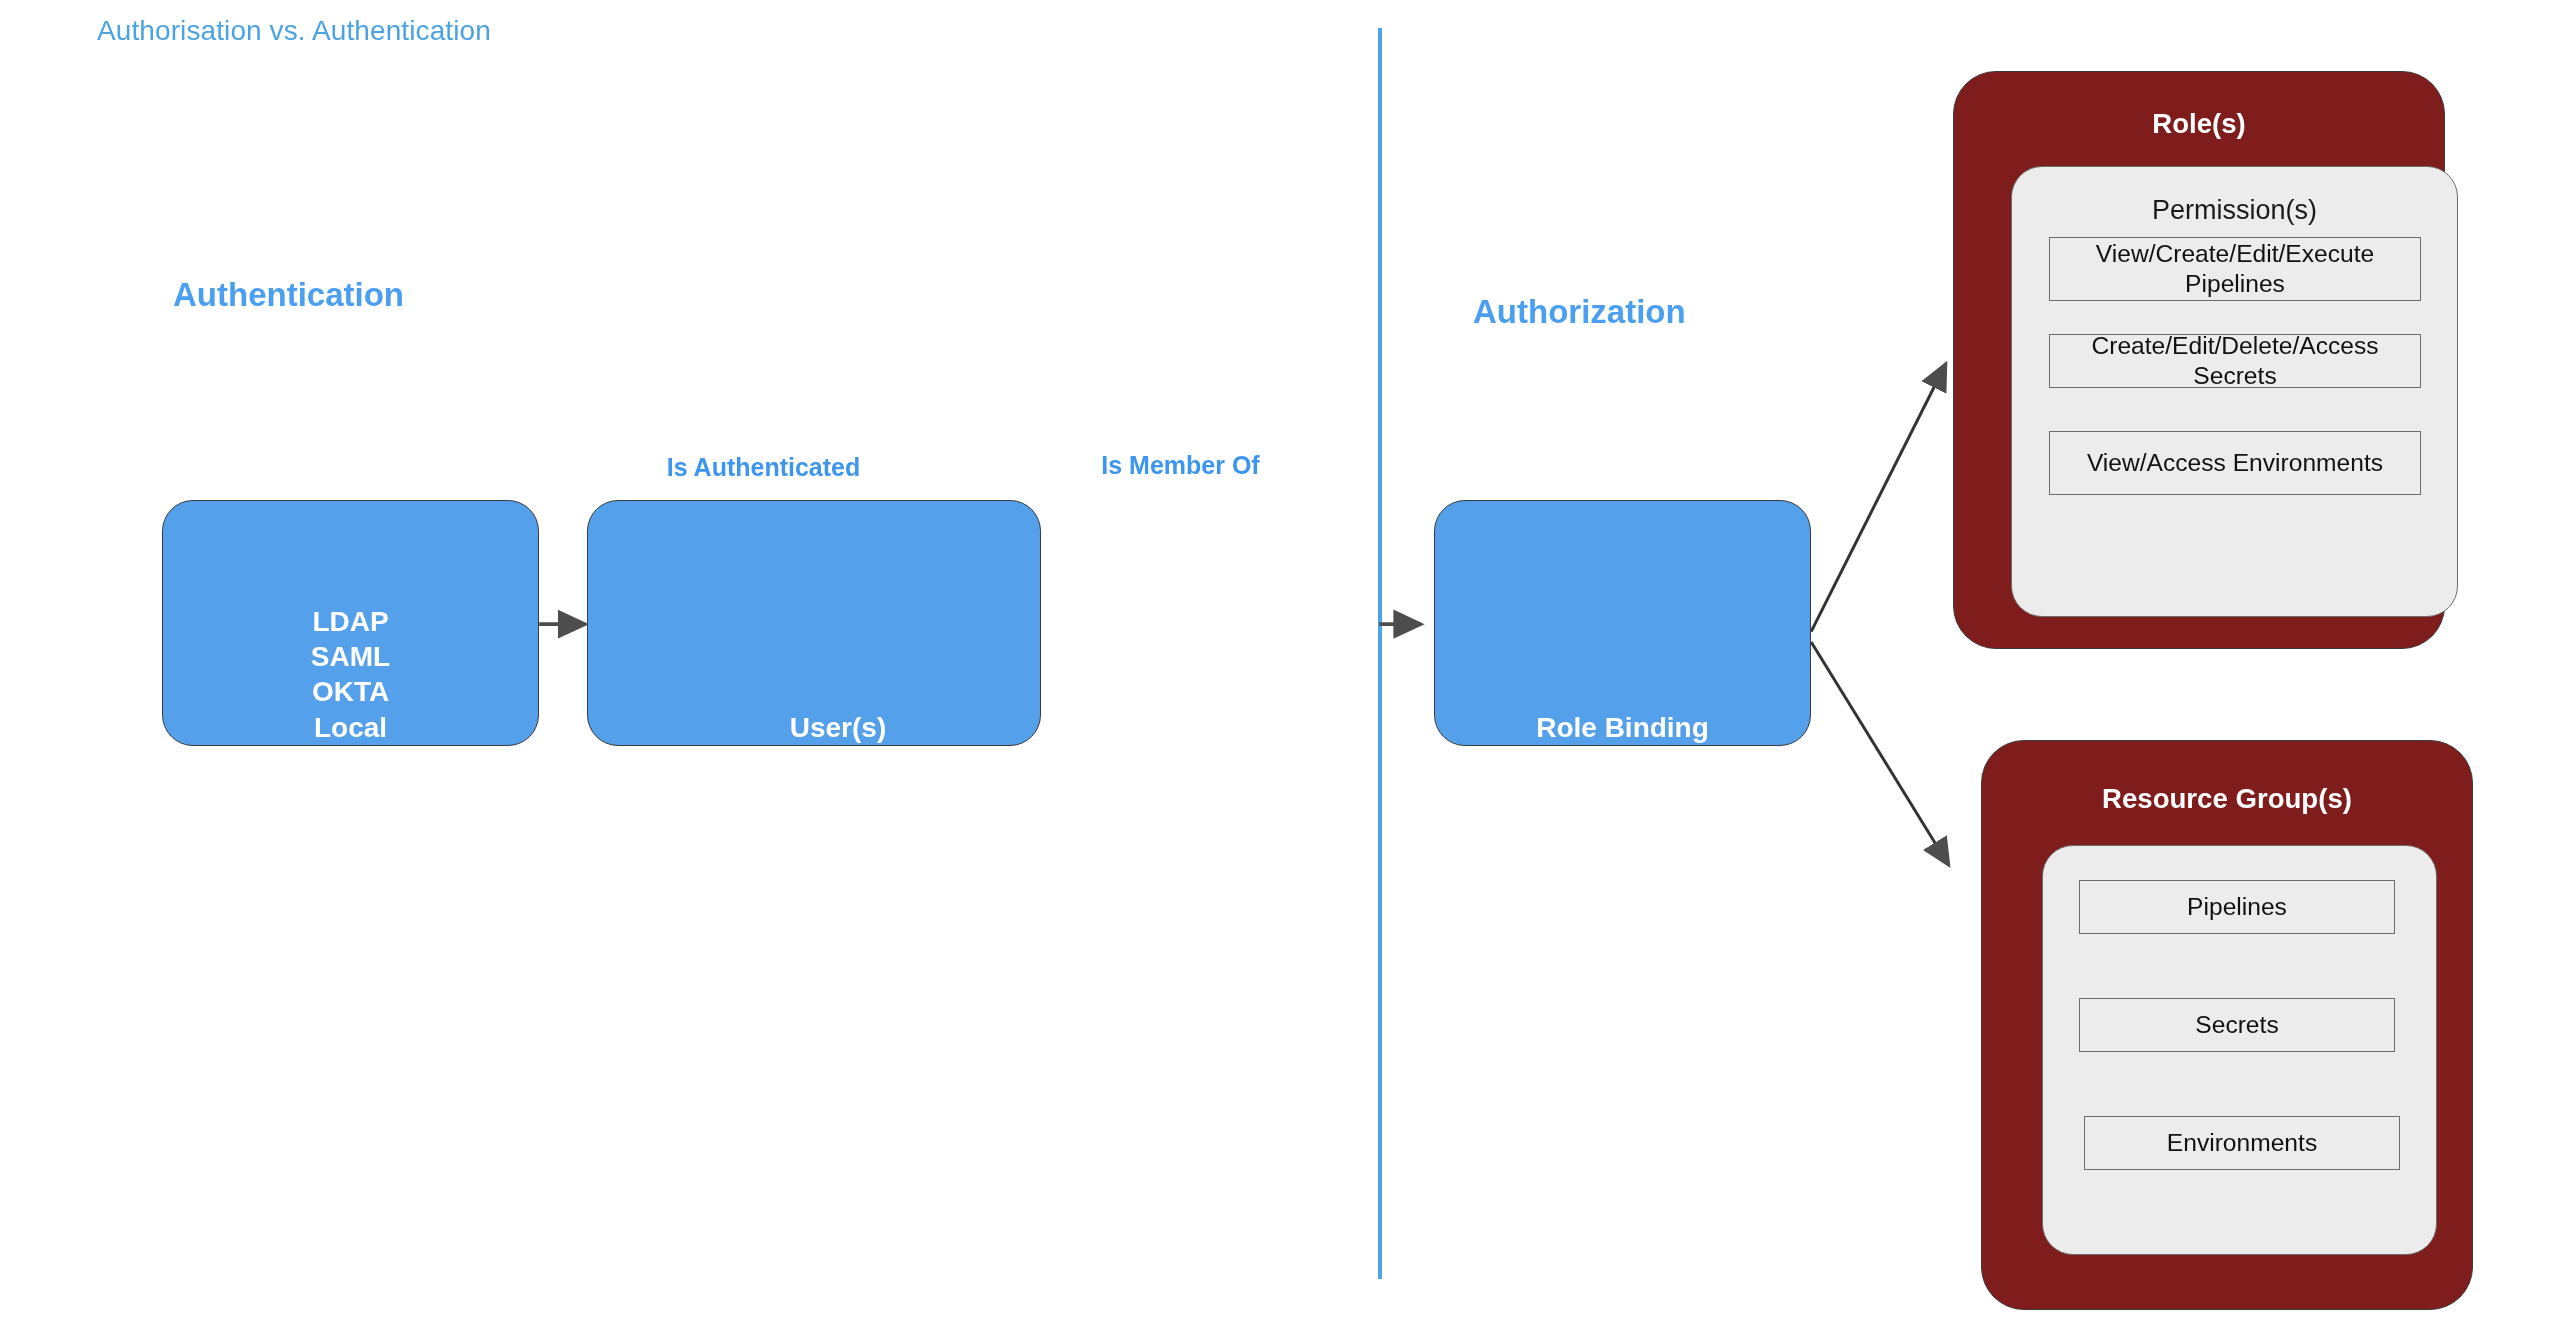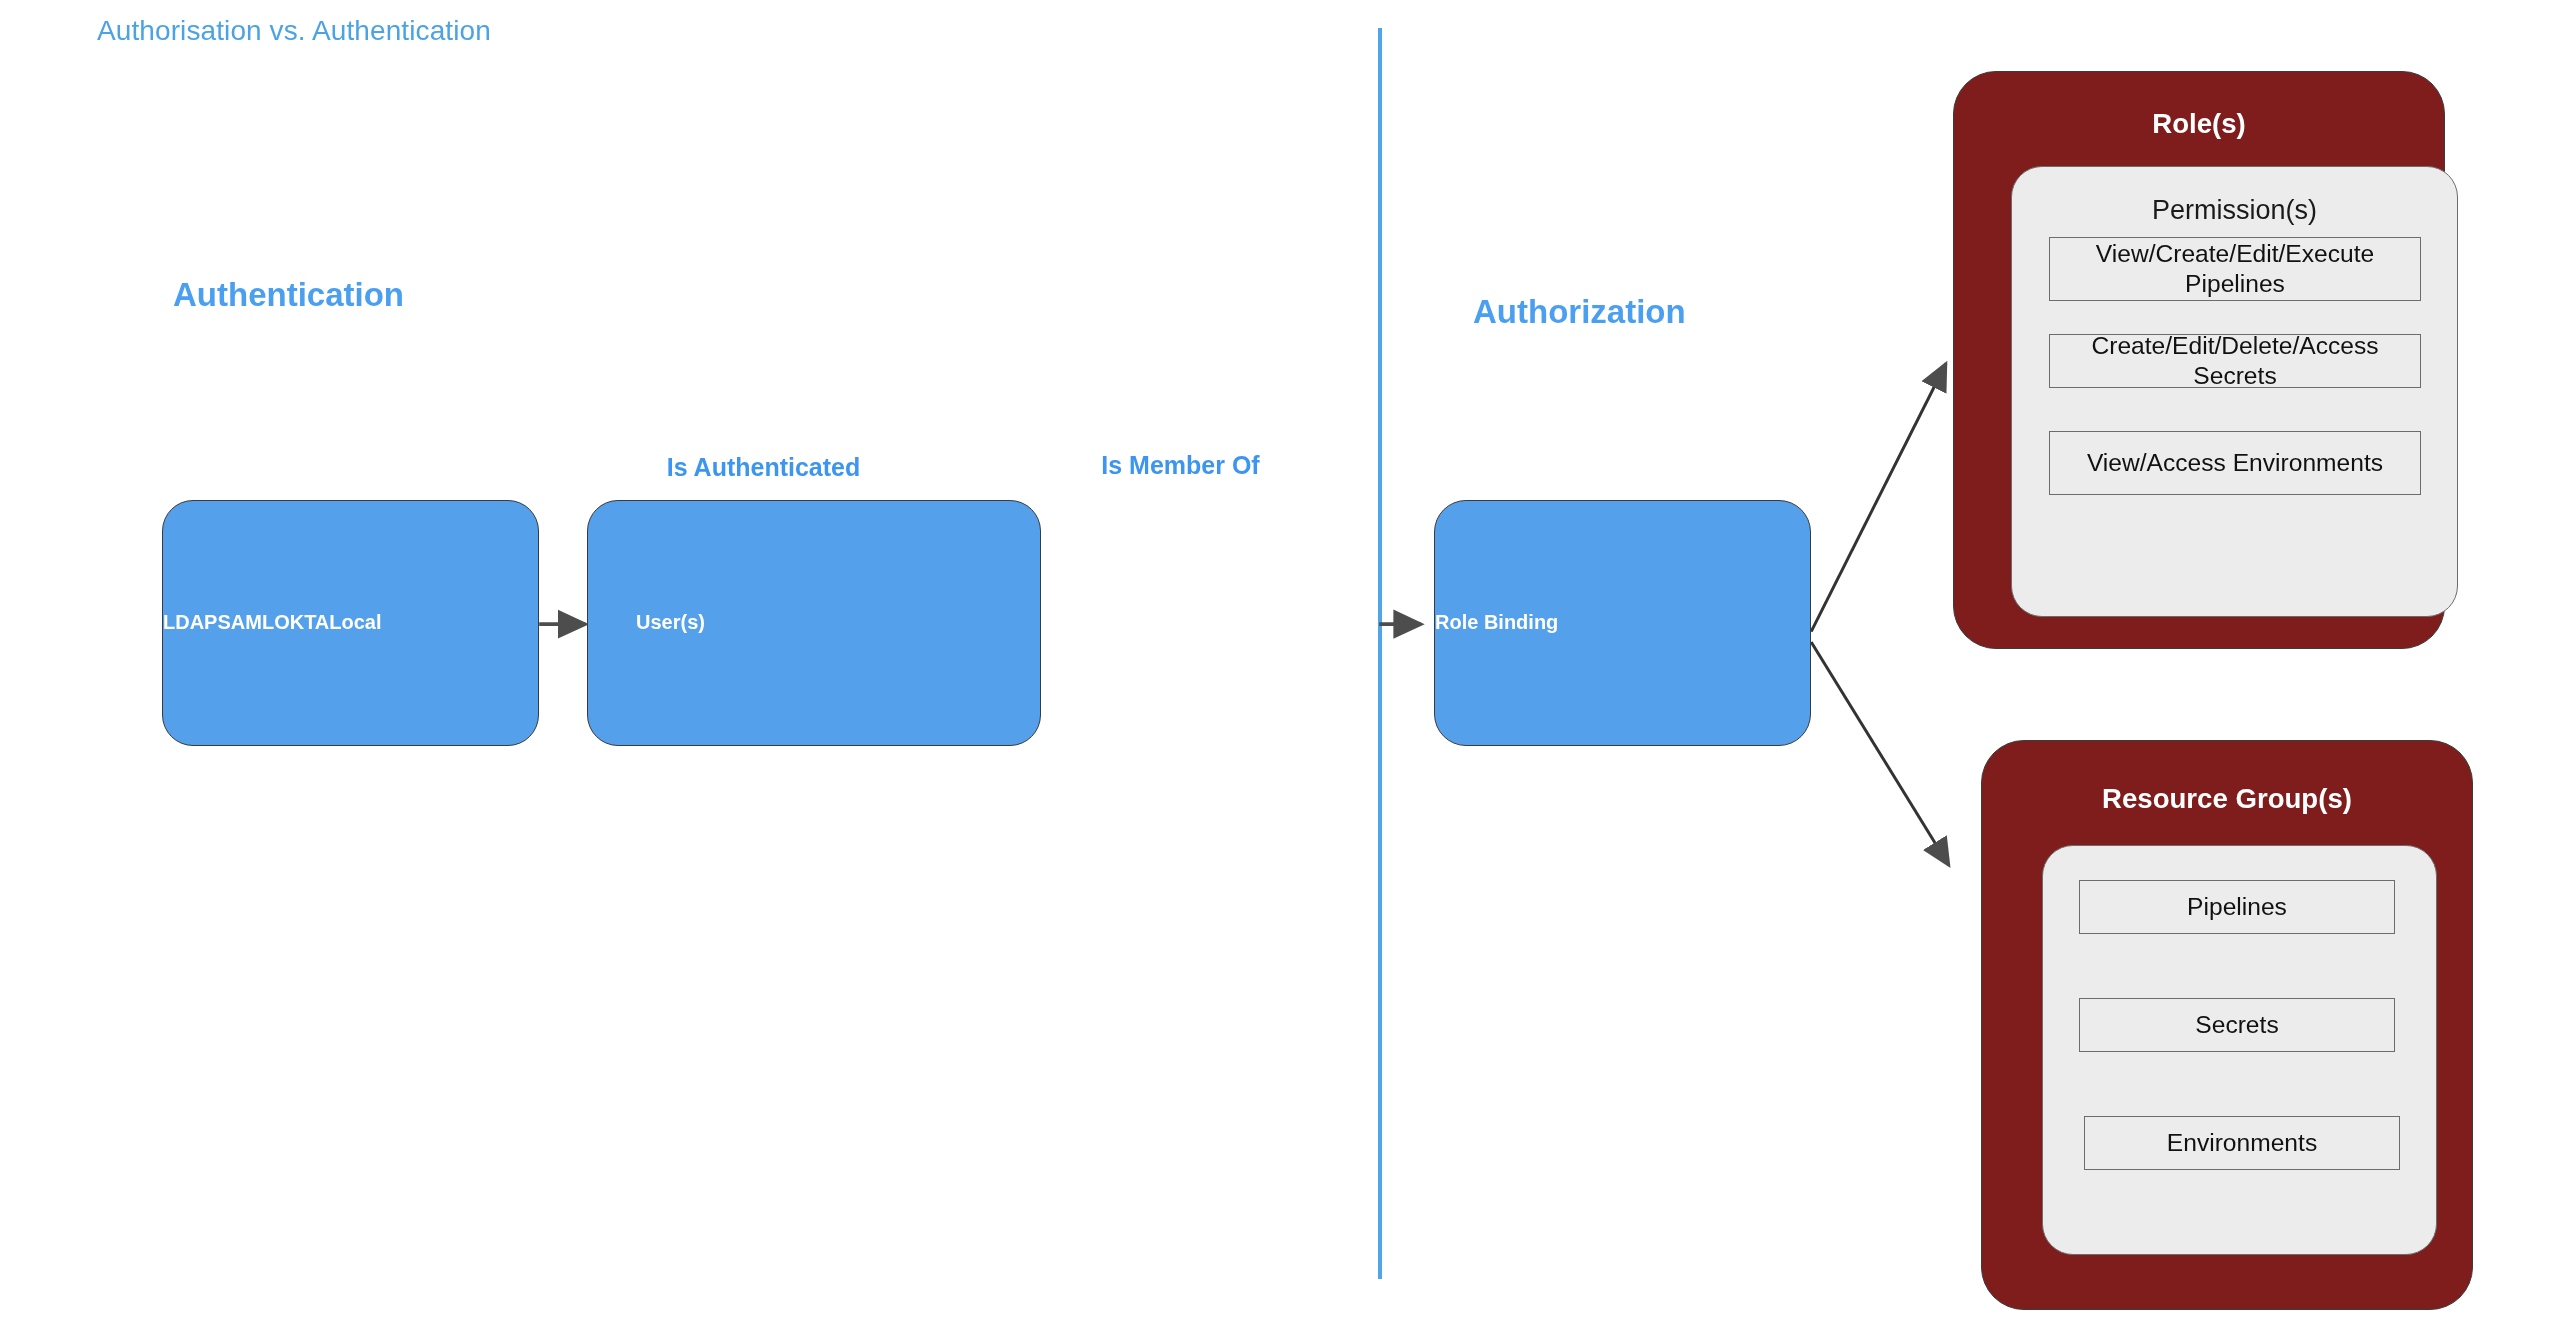--- a/index.html
+++ b/index.html
@@ -57,25 +57,25 @@
 
   
   .flow-box {
     position: absolute;
     background: #55A0EB;
     border: 1.5px solid #3b3b3b;
     border-radius: 31px;
     box-sizing: border-box;
     display: flex;
     align-items: center;
-    justify-content: flex-start;
-    flex-direction: row;
+    justify-content: flex-end;
+    flex-direction: column;
     color: #ffffff;
     font-weight: bold;
-    font-size: 20px;
+    font-size: 28px;
     line-height: 1.26;
     text-align: center;
   }
   .flow-box .stacked-line { display: block; }
 
   
   .outer-panel {
     position: absolute;
     background: #7f1d1d;
     border: 1.5px solid #3b3b3b;
@@ -175,21 +175,21 @@
     <span class="stacked-line">SAML</span>
     <span class="stacked-line">OKTA</span>
     <span class="stacked-line">Local</span>
   </div>
 
   <div class="flow-box" style="left:587px; top:500px; width:454px; height:246px;padding-left:48px;">
     <span>User(s)</span>
   </div>
 
 
-  <div class="flow-box" style="left:1434px; top:500px; width:377px; height:246px;border-radius:32px;">
+  <div class="flow-box" style="left:1434px; top:500px; width:377px; height:246px;">
     <span>Role Binding</span>
   </div>
 
   <div class="outer-panel" style="left:1953px; top:71px; width:492px; height:578px;">
     <div class="panel-title" style="top:36px;">Role(s)</div>
     <div class="inner-panel" style="left:57px; top:94px; width:447px; height:451px;">
       <div class="inner-title" style="top:28px;">Permission(s)</div>
       <div class="item-box" style="left:37px; top:70px; width:372px; height:64px;">View/Create/Edit/Execute Pipelines</div>
       <div class="item-box" style="left:37px; top:167px; width:372px; height:54px;">Create/Edit/Delete/Access Secrets</div>
       <div class="item-box" style="left:37px; top:264px; width:372px; height:64px;">View/Access Environments</div>

